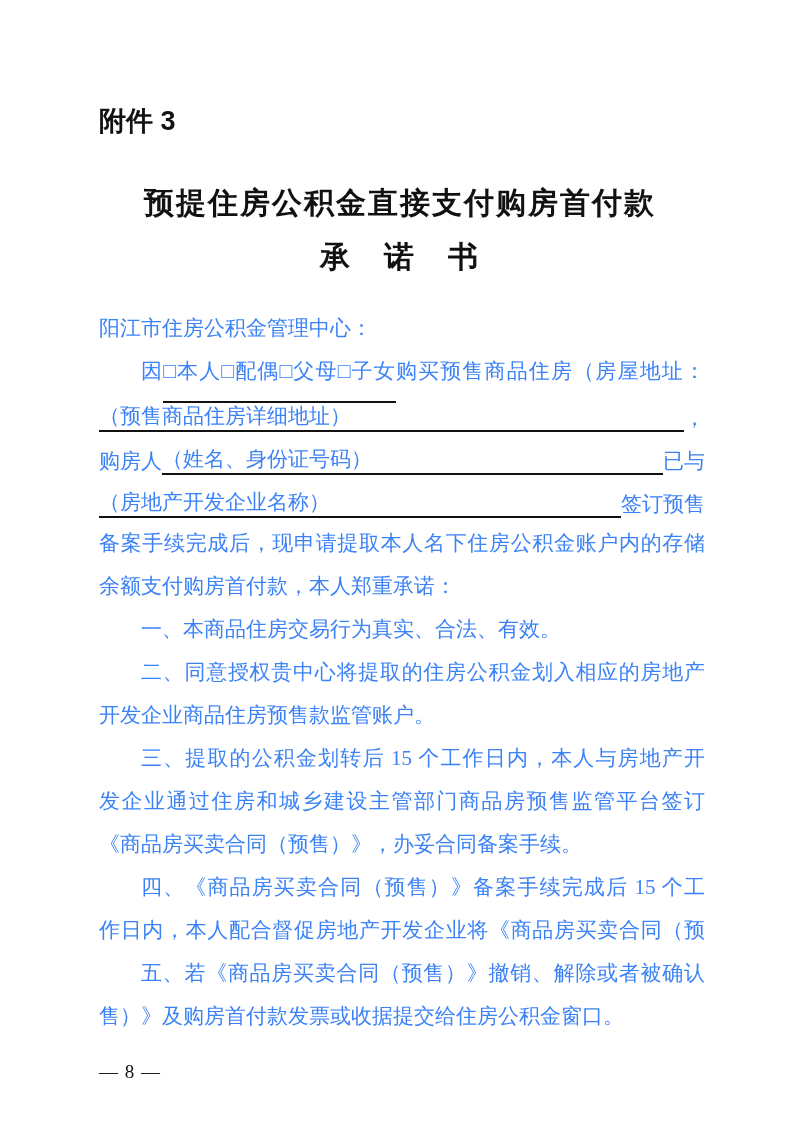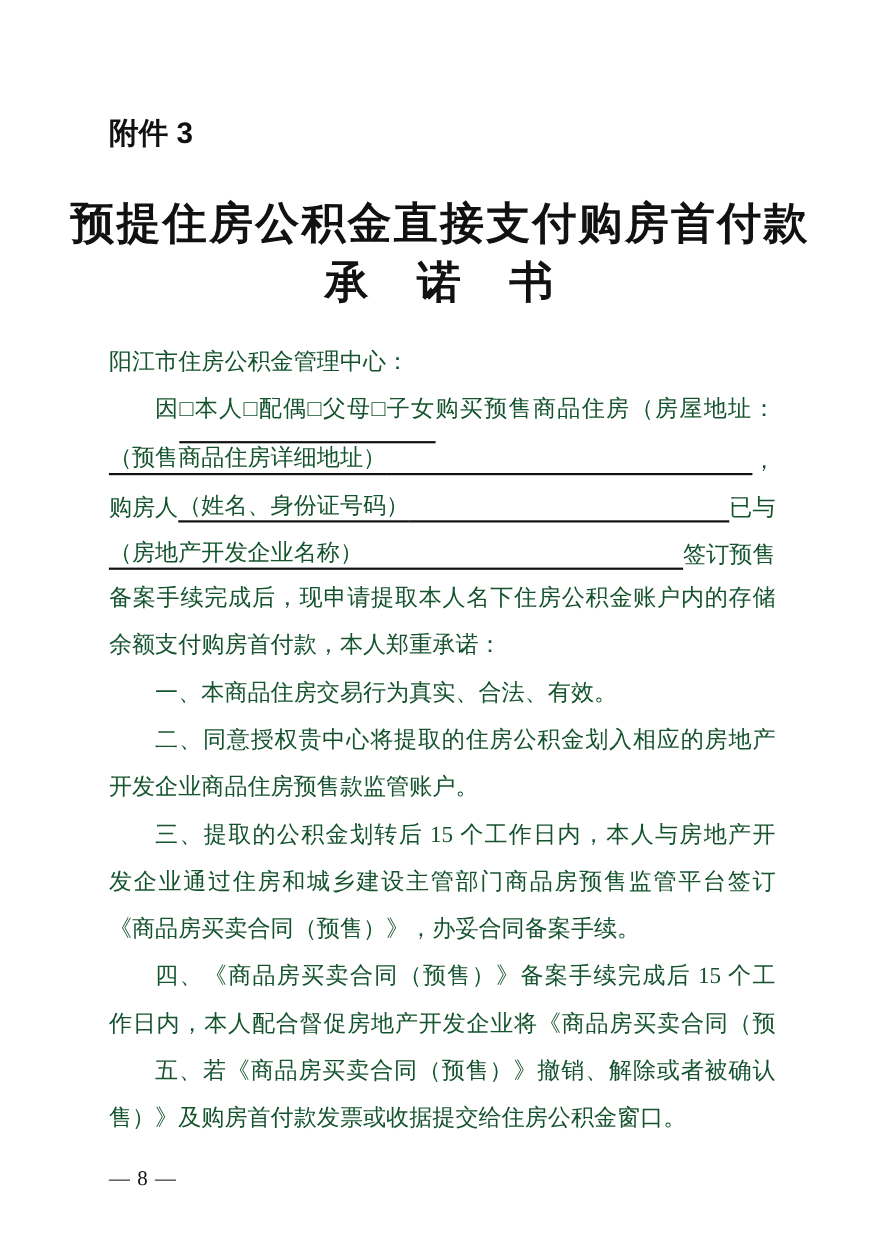--- a/index.html
+++ b/index.html
@@ -27,36 +27,36 @@
     color: #111111;
   }
   .title-line {
     position: absolute;
     left: 0;
     width: 100%;
     margin: 0;
     text-align: center;
     font-family: "Liberation Sans", sans-serif;
     font-weight: bold;
-    font-size: 40px;
+    font-size: 30px;
     line-height: 34px;
     letter-spacing: 2px;
     color: #111111;
   }
   .title-line.first { top: 186px; }
   .title-line.second { top: 240px; }
 
   .body-text {
     position: absolute;
     top: 307px;
     left: 99px;
     width: 606px;
     font-size: 21px;
     line-height: 43px;
-    color: #14532d;
+    color: #3b82f6;
   }
   .ln {
     margin: 0;
     padding: 0;
     height: 43px;
   }
   .ind { text-indent: 2em; }
   .jfull {
     text-align: justify;
     text-align-last: justify;

